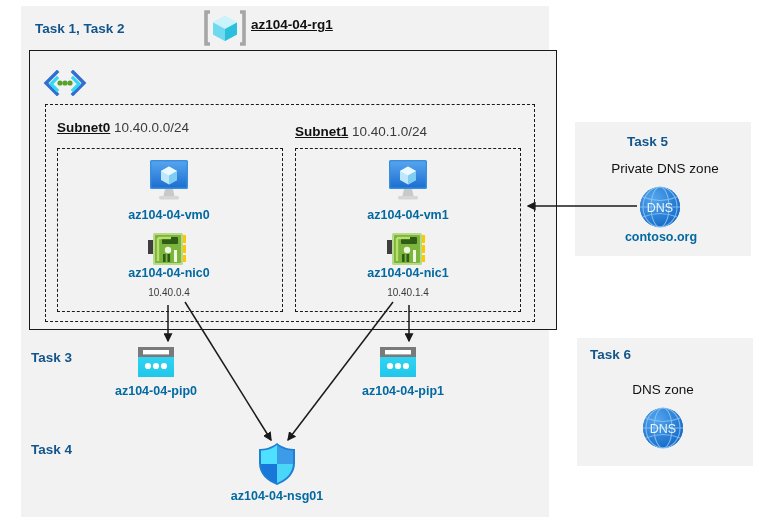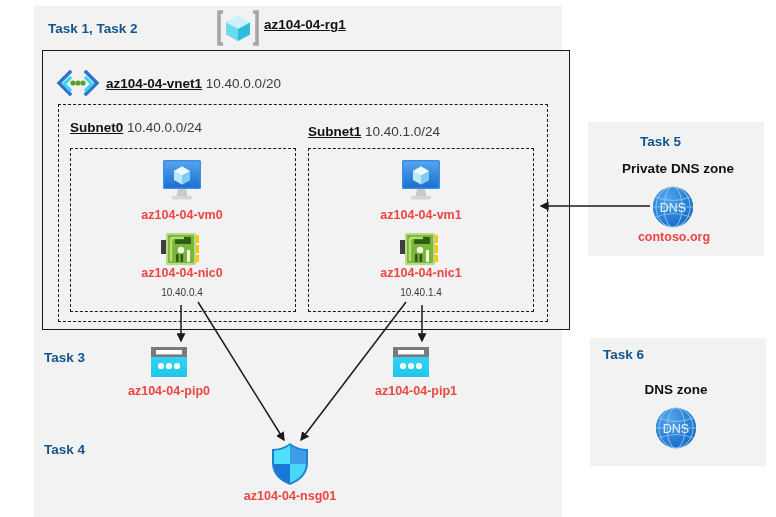--- a/index.html
+++ b/index.html
@@ -8,21 +8,21 @@
   }
   body {
     width: 776px; height: 517px;
     font-family: "Liberation Sans", sans-serif;
     position: relative;
     overflow: hidden;
     -webkit-font-smoothing: antialiased;
   }
   .canvas {
     position: absolute;
-    left: 18px; top: 0;
+    left: 5px; top: 0;
     width: 681px; height: 517px;
   }
 
   
   .panel {
     position: absolute;
     background: #f2f2f2;
     box-sizing: border-box;
   }
   .rg-panel {
@@ -71,38 +71,38 @@
     font-size: 13.5px;
     white-space: nowrap;
   }
   .res-title b { font-weight: bold; text-decoration: underline; }
   .res-title .cidr { font-weight: normal; color: #3a3a3a; }
 
   .node-label {
     position: absolute;
     font-size: 12.5px;
     font-weight: bold;
-    color: #ef4444;
+    color: #0369a1;
     white-space: nowrap;
     text-align: center;
     transform: translateX(-50%);
   }
   .node-sub {
     position: absolute;
     font-size: 10px;
     font-weight: normal;
     color: #3a3a3a;
     white-space: nowrap;
     text-align: center;
     transform: translateX(-50%);
   }
   .center-head {
     position: absolute;
     font-size: 13.5px;
-    font-weight: bold;
+    font-weight: normal;
     color: #111111;
     white-space: nowrap;
     text-align: center;
     transform: translateX(-50%);
   }
 
   
   .icon { position: absolute; }
   .icon svg { display: block; }
 
@@ -145,23 +145,20 @@
       <path d="M14 2 L3 13 L14 24" fill="none" stroke="#2f6fd0" stroke-width="3.4" stroke-linecap="square"></path>
       <path d="M30 2 L41 13 L30 24" fill="none" stroke="#2f6fd0" stroke-width="3.4" stroke-linecap="square"></path>
       <path d="M14 8 L8 14 L14 20" fill="none" stroke="#38d6f5" stroke-width="3.2" stroke-linecap="square"></path>
       <path d="M30 8 L36 14 L30 20" fill="none" stroke="#38d6f5" stroke-width="3.2" stroke-linecap="square"></path>
       <circle cx="17" cy="13" r="2.6" fill="#5aa02c"></circle>
       <circle cx="22" cy="13" r="2.6" fill="#5aa02c"></circle>
       <circle cx="27" cy="13" r="2.6" fill="#5aa02c"></circle>
     </svg>
   </div>
 
-  <div class="res-title" style="left:88px; top:76px;">
-    <b>az104-04-vnet1</b><span> </span><span class="cidr">10.40.0.0/20</span>
-  </div>
 
   <div class="subnets-dash"></div>
 
   <div class="res-title" style="left:52px; top:120px;">
     <b>Subnet0</b><span> </span><span class="cidr">10.40.0.0/24</span>
   </div>
   <div class="subnet-inner subnet0-inner"></div>
 
   <div class="icon" style="left:140px; top:158px;">
     <svg width="48" height="44" viewBox="0 0 48 44">

